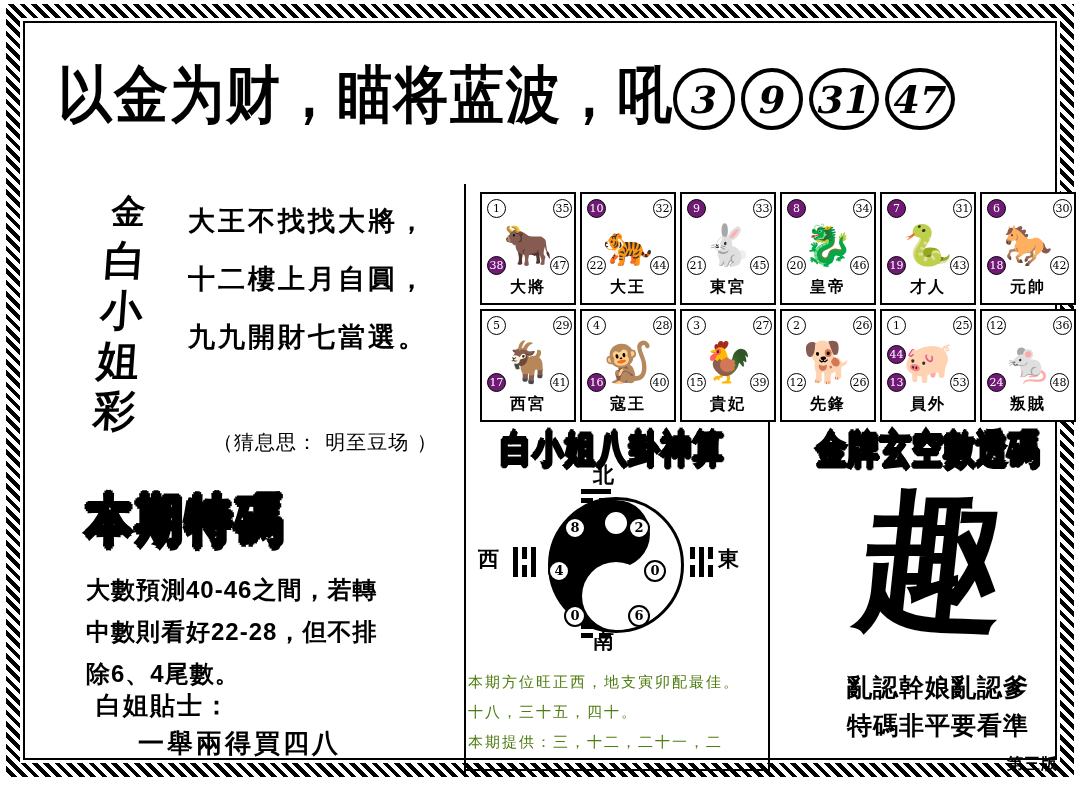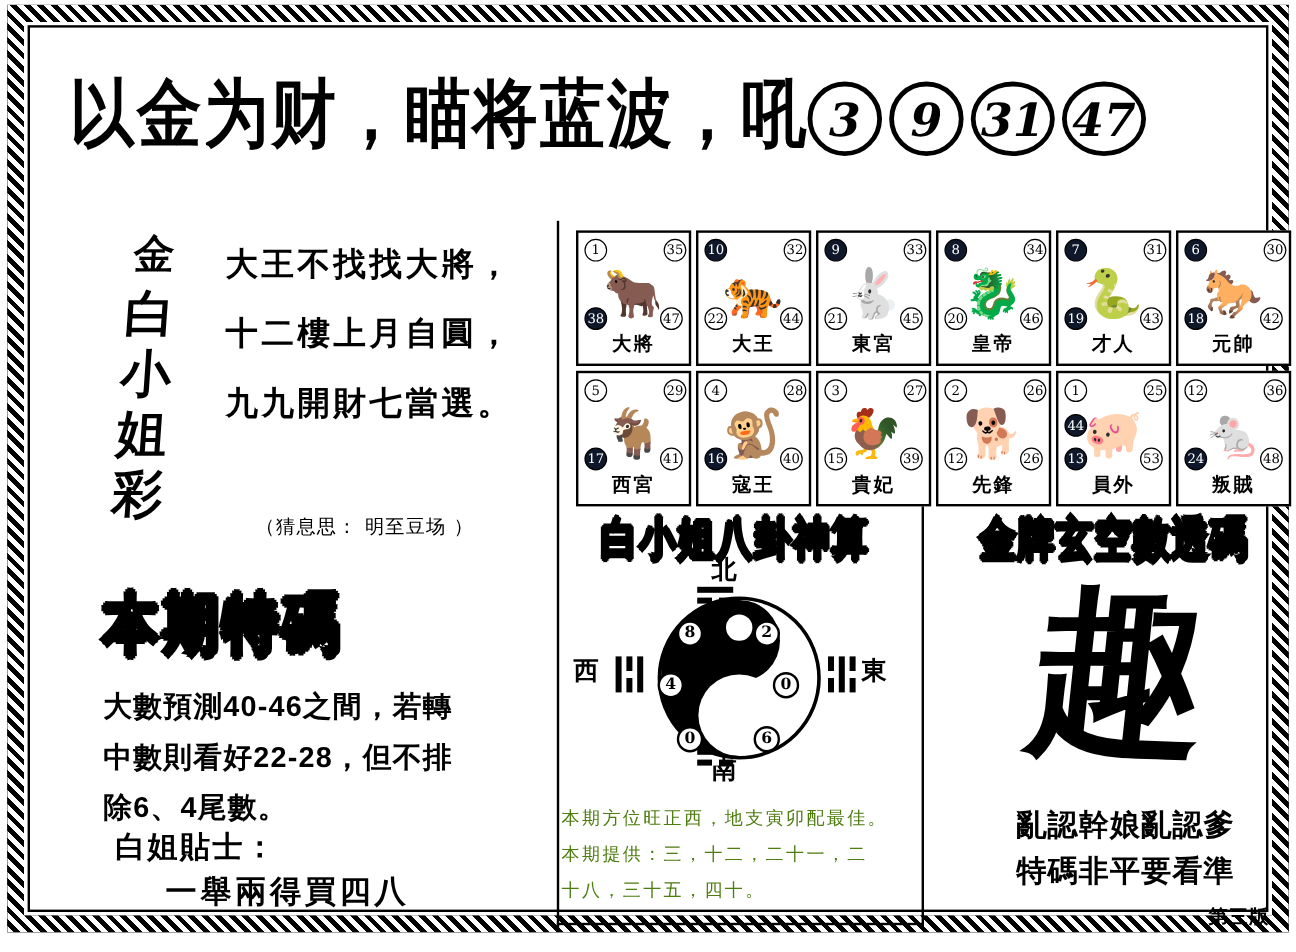--- a/index.html
+++ b/index.html
@@ -96,21 +96,21 @@
     font-family:"DejaVu Serif", serif;
     font-size:27px;
     line-height:58px;
     letter-spacing:3px;
     color:#000;
     font-weight:bold;
   }
   .riddle{
     position:absolute;left:185px;top:405px;width:260px;
     font-family:"DejaVu Serif", serif;
-    font-size:16px;
+    font-size:20px;
     letter-spacing:1px;
     color:#000;
   }
 
   
   .banner-outline{
     position:absolute;left:58px;top:460px;width:260px;height:60px;
     font-family:"DejaVu Sans", sans-serif;
     font-weight:bold;
     font-size:46px;
@@ -159,21 +159,21 @@
     background:#fff;
   }
   .znum{
     position:absolute;
     width:19px;height:19px;border:1.5px solid #000;border-radius:50%;
     font-size:11px;line-height:17px;text-align:center;
     font-family:"DejaVu Serif", serif;
     background:#fff;
     box-sizing:border-box;
   }
-  .znum.filled{background:#0f172a;color:#fff;border-color:#000;}
+  .znum.filled{background:#701a75;color:#fff;border-color:#000;}
   .znum.tl{left:5px;top:5px;}
   .znum.tr{right:2px;top:5px;margin-left:40px;}
   .znum.ml{left:5px;top:34px;}
   .znum.bl{left:5px;top:62px;}
   .znum.br{right:5px;top:62px;}
   .zanimal{
     position:absolute;left:0;right:0;top:22px;height:58px;
     display:flex;align-items:center;justify-content:center;
     font-size:40px;line-height:1;
     color:#000;
@@ -494,22 +494,22 @@
 
       <span class="bnum" style="left:96px;top:50px;">8</span>
       <span class="bnum" style="left:160px;top:50px;">2</span>
       <span class="bnum" style="left:80px;top:93px;">4</span>
       <span class="bnum" style="left:176px;top:93px;">0</span>
       <span class="bnum" style="left:96px;top:138px;">0</span>
       <span class="bnum" style="left:160px;top:138px;">6</span>
 
       <div class="bagua-text">
         <div>本期方位旺正西，地支寅卯配最佳。</div>
+        <div>十八，三十五，四十。</div>
         <div>本期提供：三，十二，二十一，二</div>
-        <div>十八，三十五，四十。</div>
       </div>
     </div>
 
     <div class="right-title">金牌玄空數透碼</div>
     <div class="big-glyph">趣</div>
     <div class="right-verse">
       <div>亂認幹娘亂認爹</div>
       <div>特碼非平要看準</div>
     </div>
 

